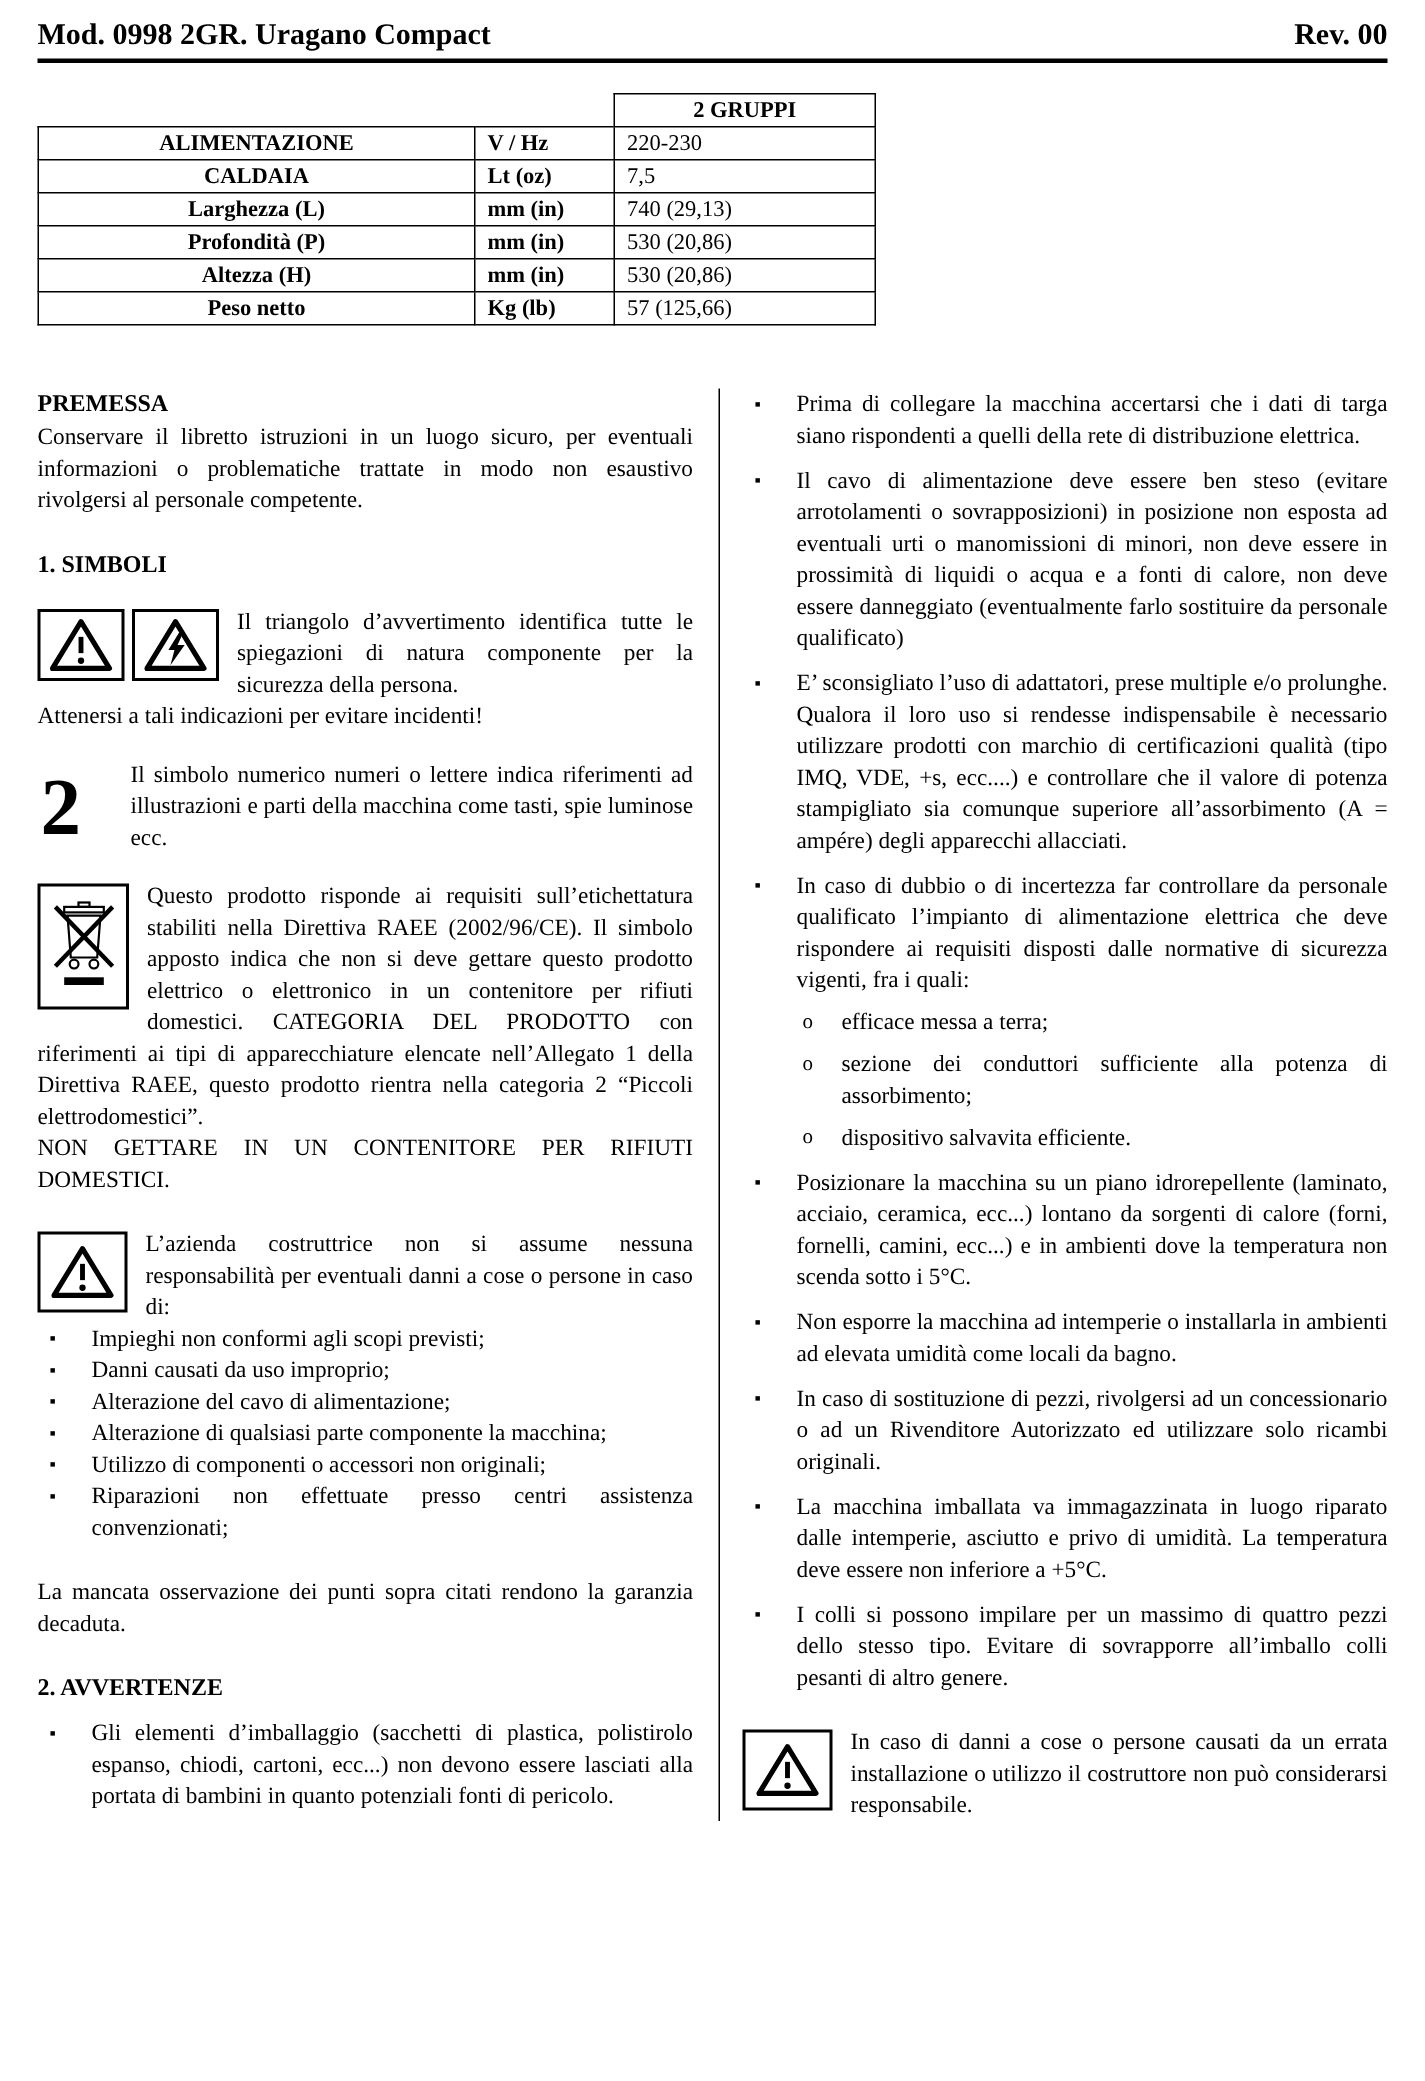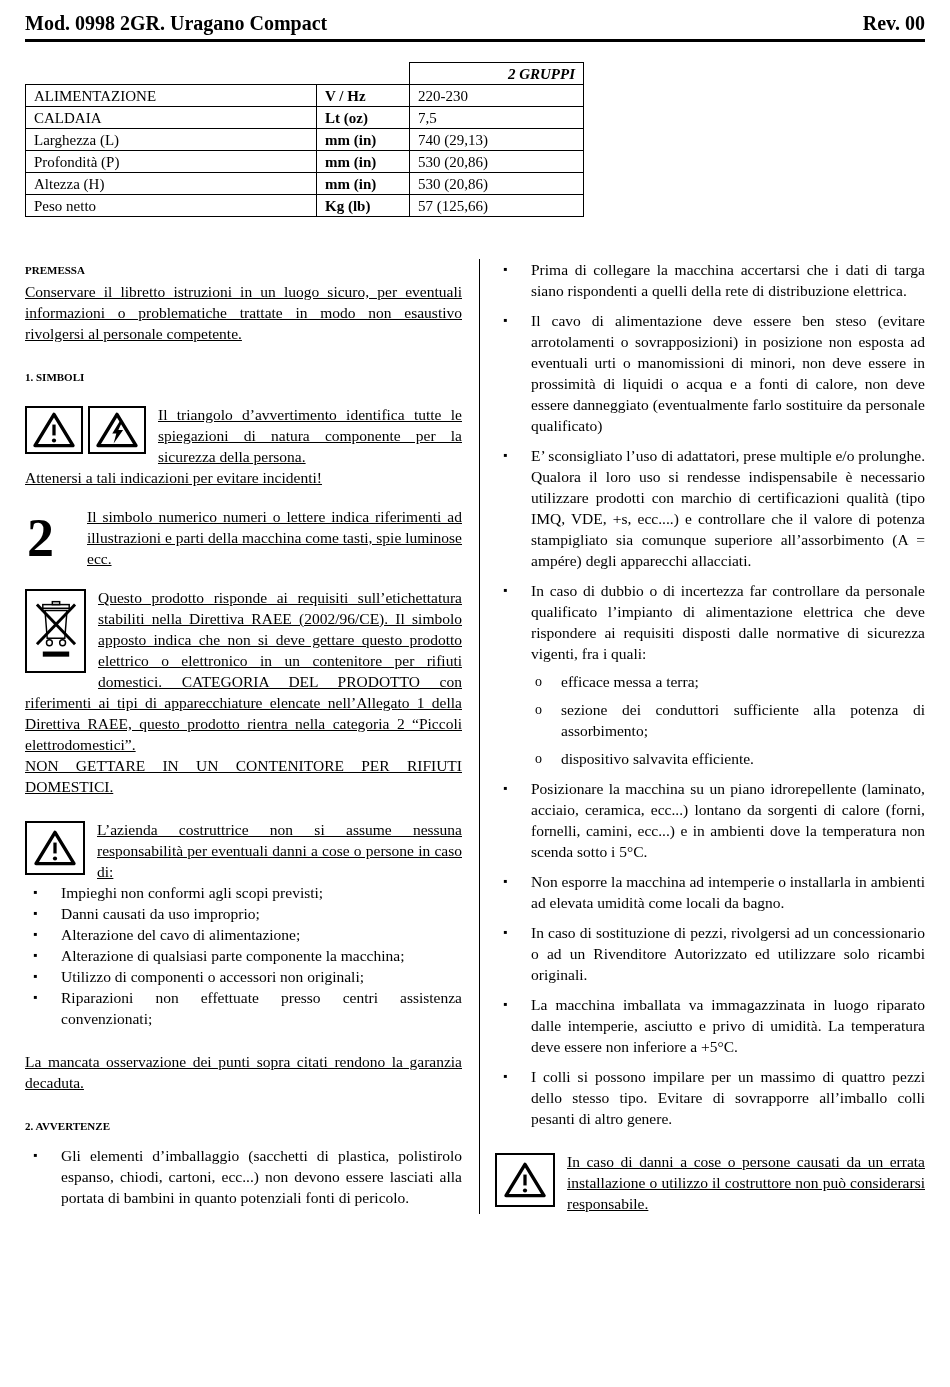--- a/index.html
+++ b/index.html
@@ -15,34 +15,34 @@
     display: flex; justify-content: space-between; align-items: flex-start;
     font-weight: bold; font-size: 20px; line-height: 26px;
     border-bottom: 3px solid #000; padding-bottom: 3px;
   }
 
   table.spec { border-collapse: collapse; margin-top: 20px; }
   table.spec th, table.spec td {
     border: 1px solid #000; height: 21px;
     padding: 0 8px; font-size: 15px; line-height: 20px;
   }
-  table.spec th.lbl  { width: 274px; text-align: left; font-weight: normal; }
+  table.spec th.lbl  { width: 274px; text-align: center; font-weight: bold; }
   table.spec td.unit { width: 76px;  text-align: left; font-weight: bold; }
   table.spec td.val  { width: 157px; font-weight: normal; }
   table.spec .noborder { border: none; }
-  table.spec th.ghead { text-align: right; font-weight: bold; font-style: italic; }
+  table.spec th.ghead { text-align: center; font-weight: bold; }
 
   .body-cols { display: flex; margin-top: 42px; }
   .col-left  { width: 437px; }
   .divider   { width: 1px; background: #000; margin: 0 15px 0 17px; }
   .col-right { flex: 1; }
 
-  h2 { font-size: 11px; line-height: 22px; margin: 0; font-weight: bold; }
+  h2 { font-size: 16px; line-height: 22px; margin: 0; font-weight: bold; }
   p  { margin: 0; }
-  .just { text-align: justify; text-decoration: underline; }
+  .just { text-align: justify; }
   .mt18 { margin-top: 18px; }
   .mt16 { margin-top: 16px; }
   .mt8  { margin-top: 8px; }
   .mt22 { margin-top: 22px; }
   .block::after { content: ""; display: block; clear: both; }
 
   .warn-pair { float: left; display: flex; gap: 5px; margin: 2px 12px 2px 0; }
   .icon-box {
     border: 2px solid #000; background: #fff;
     display: flex; align-items: center; justify-content: center;

